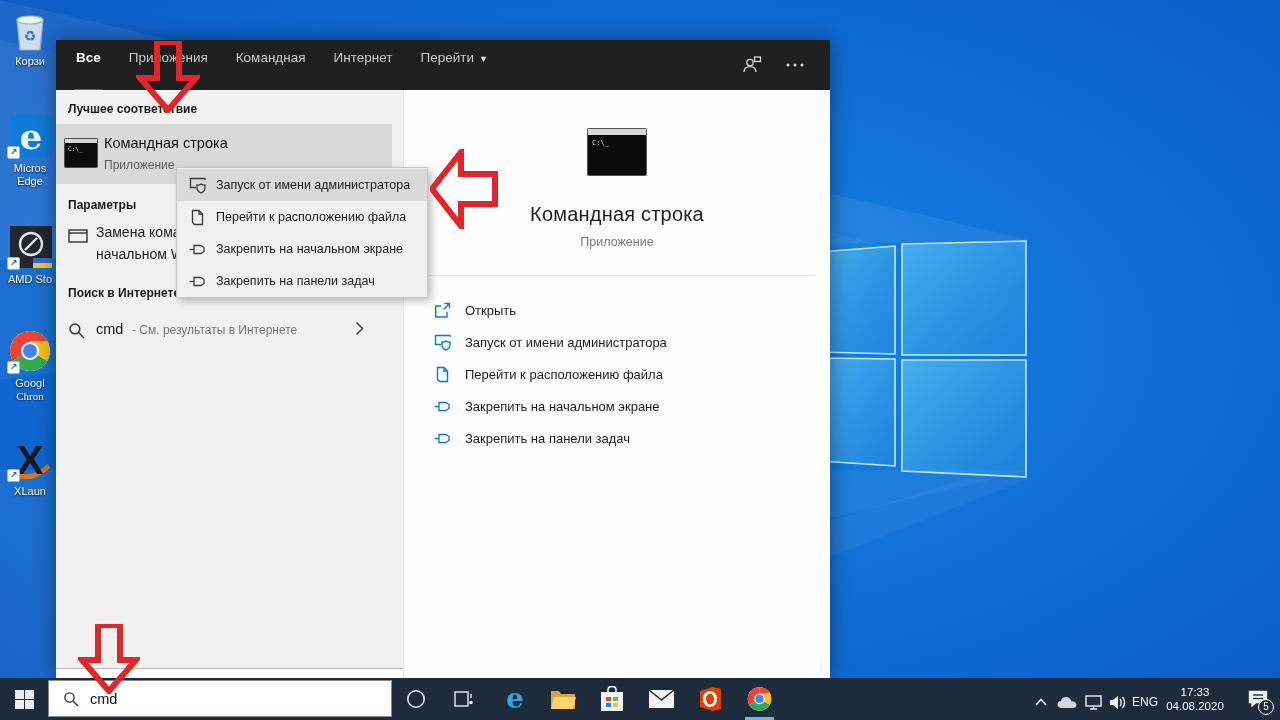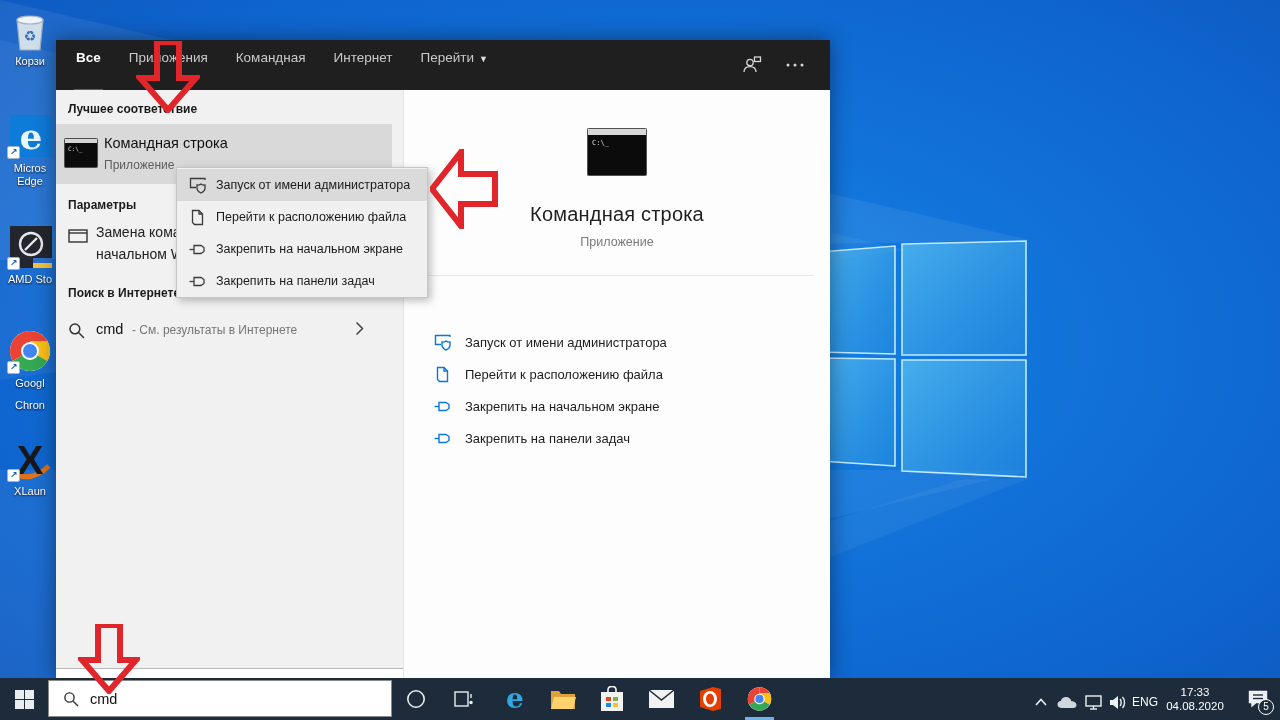--- a/index.html
+++ b/index.html
@@ -156,21 +156,21 @@
         <path d="M23 21 L23 1 A20 20 0 0 1 40.3 31 Z" fill="#fbc117"></path>
         <path d="M23 21 L40.3 31 A20 20 0 0 1 5.7 31 Z" fill="#34a853"></path>
         <path d="M23 21 L5.7 31 A20 20 0 0 1 23 1 Z" fill="#ea4335"></path>
         <path d="M23 1 A20 20 0 0 1 40.3 11 L23 11 Z" fill="#ea4335"></path>
         <circle cx="23" cy="21" r="9" fill="#fff"></circle>
         <circle cx="23" cy="21" r="7" fill="#4285f4"></circle>
       </svg>
       <div class="shortcut-badge">↗</div>
     </div>
     <div class="lbl">Googl</div>
-    <div class="lbl" style="margin-top:9px;">Chron</div>
+    <div class="lbl" style="margin-top:0;font-family:Liberation Serif, serif;">Chron</div>
   </div>
 
   <div class="desk-icon" style="top:438px;">
     <div class="glyph">
       <svg width="46" height="44" viewBox="0 0 46 44">
         <path d="M4 34 Q23 46 42 28" fill="none" stroke="#e0731a" stroke-width="5"></path>
         <text x="23" y="36" font-size="40" font-weight="bold" text-anchor="middle" fill="#17181c">X</text>
       </svg>
       <div class="shortcut-badge">↗</div>
     </div>
@@ -259,20 +259,29 @@
           <svg width="60" height="48" viewBox="0 0 60 48">
             <rect x="0" y="0" width="60" height="48" rx="2" fill="#0b0b0b" stroke="#9a9a9a" stroke-width="1"></rect>
             <rect x="1" y="1" width="58" height="6" fill="#d8d8d8"></rect>
             <text x="5" y="17" font-size="7" fill="#d8d8d8" font-family="'DejaVu Sans Mono',monospace">C:\_</text>
           </svg>
         </div>
         <div id="preview-title">Командная строка</div>
         <div id="preview-sub">Приложение</div>
         <div id="preview-sep"></div>
 
+        <div class="action-row" style="top:204px;">
+          <span class="ai">
+            <svg width="17" height="17" viewBox="0 0 17 17" fill="none" stroke="currentColor" stroke-width="1.4">
+              <path d="M7 4 H1.7 V15 H13 V10"></path>
+                <path d="M9.5 7.5 L15.5 1.5 M10.5 1.5 H15.5 V6.5"></path>
+            </svg>
+          </span>
+          <span class="al">Открыть</span>
+        </div>
         <div class="action-row" style="top:236px;">
           <span class="ai">
             <svg width="17" height="17" viewBox="0 0 17 17" fill="none" stroke="currentColor" stroke-width="1.4">
               <path d="M16 3 V1.5 H1.5 V10.5 H7"></path>
                 <path d="M12 7 C13.3 8 14.8 8.2 16 8 V11 C16 13.5 13.8 15.2 12 16 C10.2 15.2 8 13.5 8 11 V8 C9.2 8.2 10.7 8 12 7 Z"></path>
             </svg>
           </span>
           <span class="al">Запуск от имени администратора</span>
         </div>
         <div class="action-row" style="top:268px;">

